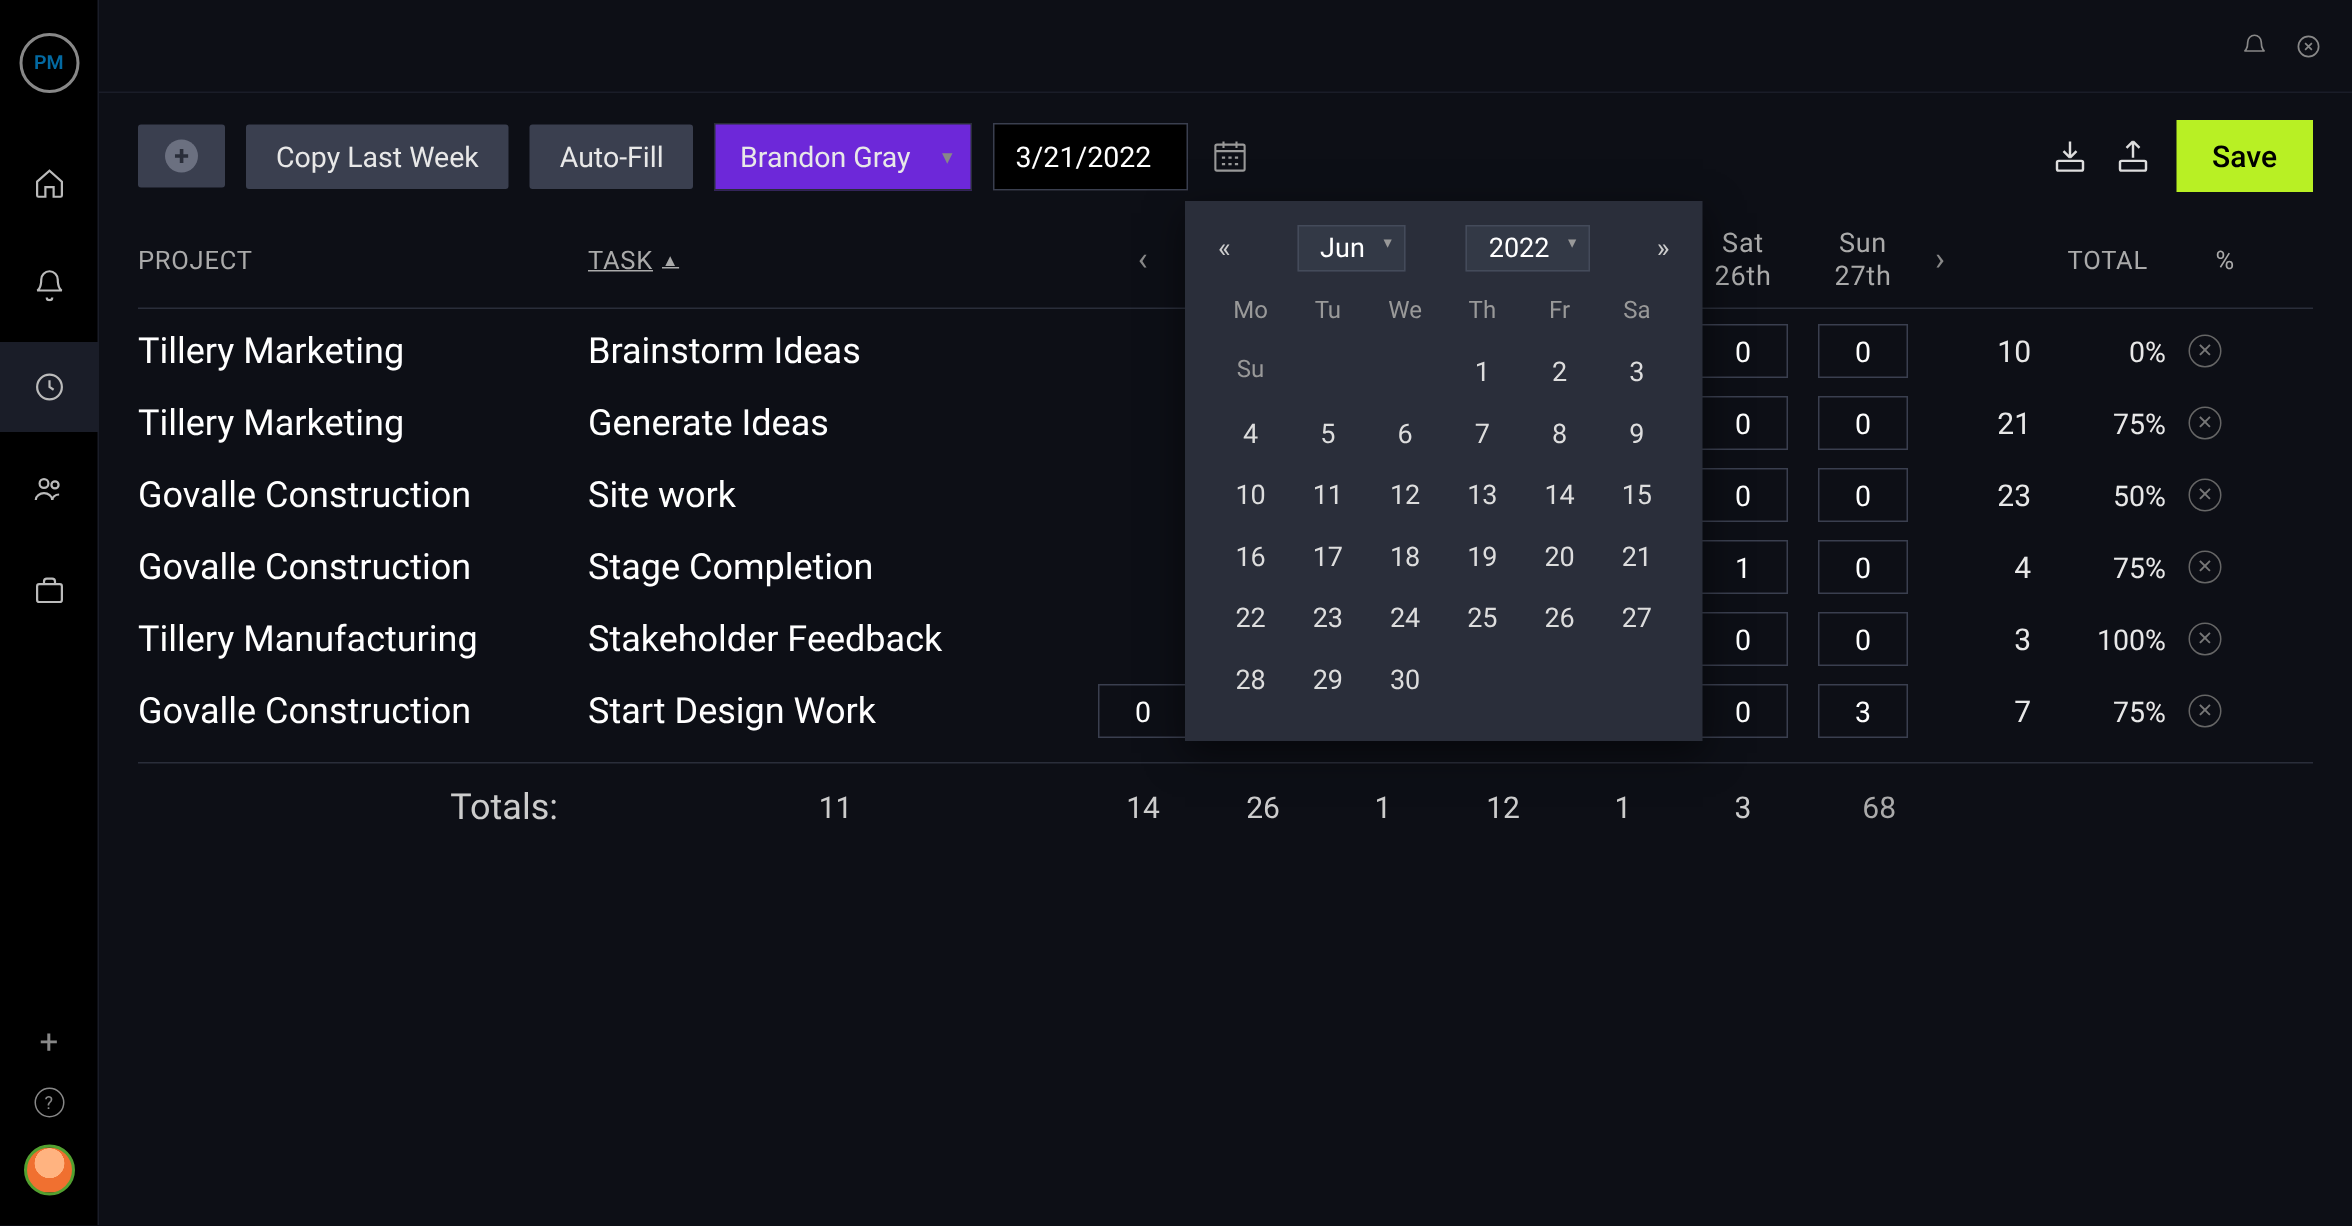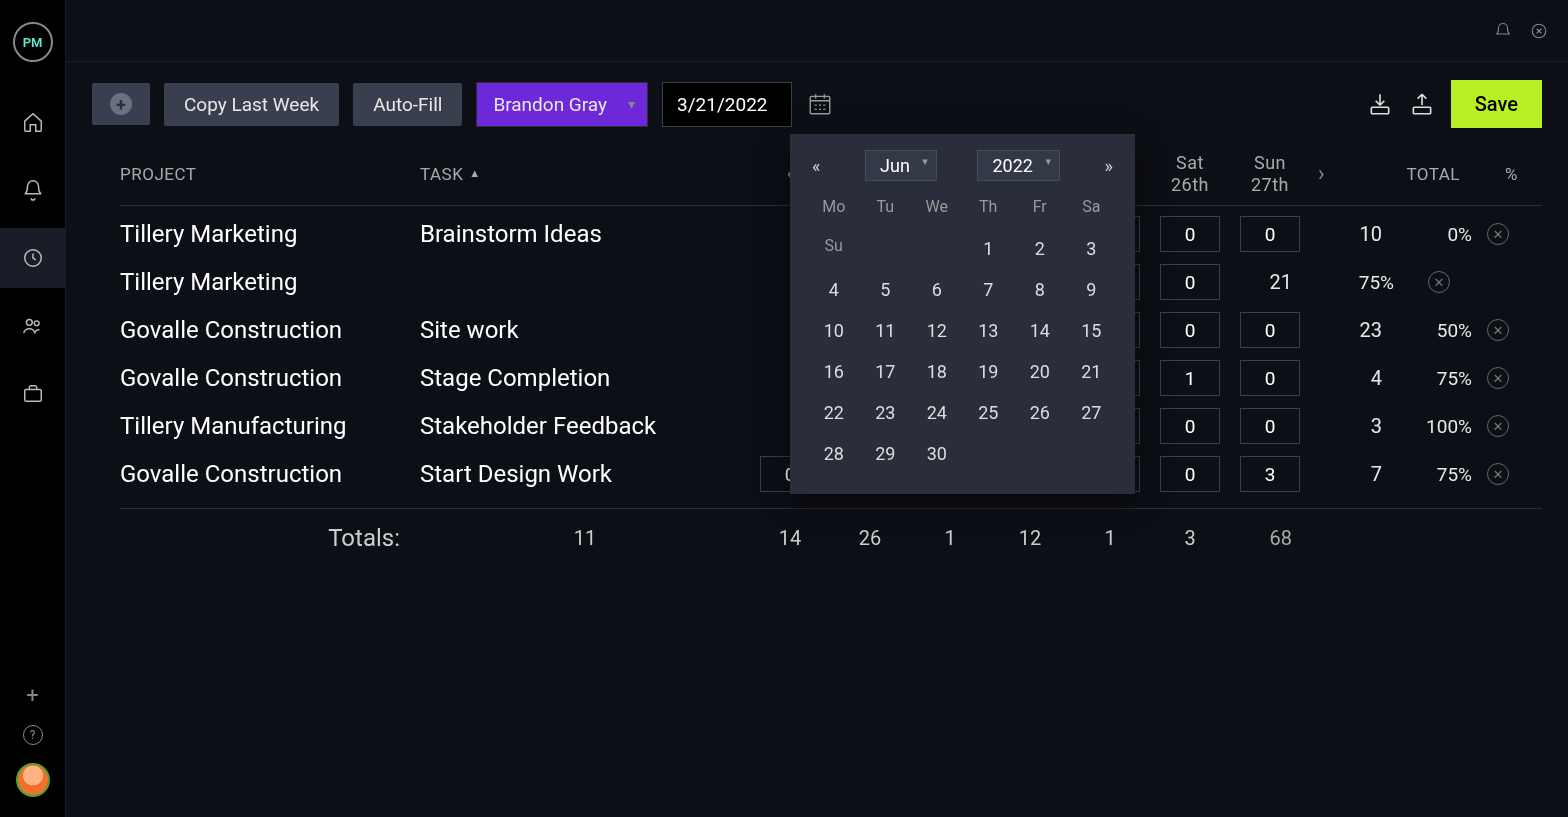--- a/index.html
+++ b/index.html
@@ -1,18 +1,18 @@
 <!DOCTYPE html>
 <html><head>
 <meta charset="utf-8">
 <style>
 * { margin:0; padding:0; box-sizing:border-box; font-family:-apple-system,BlinkMacSystemFont,"Segoe UI",Roboto,sans-serif; }
 body { background:#0d0f16; color:#e8e8e8; width:1568px; height:817px; overflow:hidden; display:flex; }
 .sidebar { width:66px; background:#000; display:flex; flex-direction:column; align-items:center; border-right:1px solid #1a1d28; }
-.logo { width:40px; height:40px; border:2px solid #888; border-radius:50%; display:flex; align-items:center; justify-content:center; font-size:13px; font-weight:600; color:#5eead4; margin:22px 0 30px; }
+.logo { width:40px; height:40px; border:2px solid #888; border-radius:50%; display:flex; align-items:center; justify-content:center; font-size:13px; font-weight:600; color:#0369a1; margin:22px 0 30px; }
 .nav-items { display:flex; flex-direction:column; align-items:center; gap:8px; flex:1; }
 .nav-item { width:66px; height:60px; display:flex; align-items:center; justify-content:center; color:#888; cursor:pointer; }
 .nav-item.active { background:#1a1d28; }
 .nav-item svg { width:22px; height:22px; stroke:#bbb; fill:none; stroke-width:1.6; }
 .nav-bottom { display:flex; flex-direction:column; align-items:center; gap:18px; padding-bottom:20px; }
 .nav-bottom .plus { color:#888; font-size:22px; line-height:1; }
 .nav-bottom .help { width:20px; height:20px; border:1.5px solid #888; border-radius:50%; display:flex; align-items:center; justify-content:center; font-size:12px; color:#888; }
 .avatar { width:34px; height:34px; border-radius:50%; background:radial-gradient(circle at 50% 35%, #ffb380 0 40%, #f07030 41% 100%); border:2px solid #52a030; }
 .main { flex:1; display:flex; flex-direction:column; background:#0d0f16; position:relative; }
 .topbar { height:62px; border-bottom:1px solid #1a1d28; display:flex; align-items:center; padding:0 20px; gap:10px; position:relative; }
@@ -23,26 +23,26 @@
 .btn.icon-only { padding:10px 18px; display:flex; align-items:center; justify-content:center; }
 .btn.icon-only .plus-circle { width:22px; height:22px; border-radius:50%; background:#6b7080; display:flex; align-items:center; justify-content:center; color:#2a2e3a; font-size:18px; font-weight:700; }
 .select { background:#6d28d9; border:1px solid #2a2e3a; color:#e8e8e8; padding:10px 40px 10px 16px; font-size:19px; position:relative; cursor:pointer; display:flex; align-items:center; }
 .select::after { content:"▾"; position:absolute; right:12px; color:#888; font-size:14px; }
 .date-input { background:#000; border:1px solid #3a3f4f; color:#fff; padding:10px 14px; font-size:19px; width:130px; }
 .cal-icon { width:28px; height:26px; color:#aaa; cursor:pointer; }
 .cal-icon svg { width:100%; height:100%; stroke:#999; fill:none; stroke-width:1.3; }
 .toolbar-right { margin-left:auto; display:flex; align-items:center; gap:16px; }
 .toolbar-right svg.iobox { width:26px; height:26px; stroke:#ddd; fill:none; stroke-width:1.5; cursor:pointer; }
 .save-btn { background:#b8f024; color:#000; border:none; padding:12px 24px; font-size:20px; font-weight:500; cursor:pointer; }
-.grid { padding:24px 26px 0;margin-left:28px; }
+.grid { padding:24px 26px 0; }
 .grid-row { display:grid; grid-template-columns:300px 330px 80px 80px 80px 80px 80px 80px 80px 90px 78px 40px; align-items:center; gap:0; height:48px; }
 .grid-header { color:#aaa; font-size:17px; letter-spacing:0.5px; border-bottom:1px solid #2a2e3a; padding-bottom:10px; height:auto; margin-bottom:4px; }
 .grid-header .day-col { text-align:center; line-height:1.2; font-size:18px; }
 .grid-header .day-col .dnum { display:block; }
-.col-task { display:flex; align-items:center; gap:6px; }
+.col-task { display:flex; align-items:center; gap:6px;text-decoration:underline; }
 .sort-arrow { font-size:11px; color:#aaa; }
 .nav-arrow { color:#888; font-size:22px; cursor:pointer; text-align:center; }
 .proj,.task { font-size:24px; color:#fff; }
 .hour-cell { display:flex; justify-content:center; }
 .hour-input { width:60px; height:36px; background:#0d0f16; border:1px solid #3a3f4f; color:#fff; text-align:center; font-size:19px; }
 .total-col { text-align:right; font-size:20px; padding-right:18px; }
 .pct-col { text-align:right; font-size:19px; padding-right:6px; }
 .del-col { display:flex; justify-content:center; }
 .del-icon { width:22px; height:22px; border:1.5px solid #666; border-radius:50%; display:flex; align-items:center; justify-content:center; color:#777; font-size:13px; cursor:pointer; }
 .totals-row { border-top:1px solid #2a2e3a; margin-top:10px; padding-top:10px; color:#aaa; font-size:20px; }
@@ -232,20 +232,21 @@
             <input class="hour-input" value="0" style="">
           </div>
           <div class="total-col">10</div>
           <div class="pct-col">0%</div>
           <div class="del-col">
             <div class="del-icon">✕</div>
           </div>
         </div>
         <div class="grid-row">
           <div class="proj">Tillery Marketing</div>
+          <div class="task">Generate Ideas</div>
           <div class="hour-cell"></div>
           <div class="hour-cell"></div>
           <div class="hour-cell"></div>
           <div class="hour-cell"></div>
           <div class="hour-cell">
             <input class="hour-input" value="4" style="">
           </div>
           <div class="hour-cell">
             <input class="hour-input" value="0" style="">
           </div>

